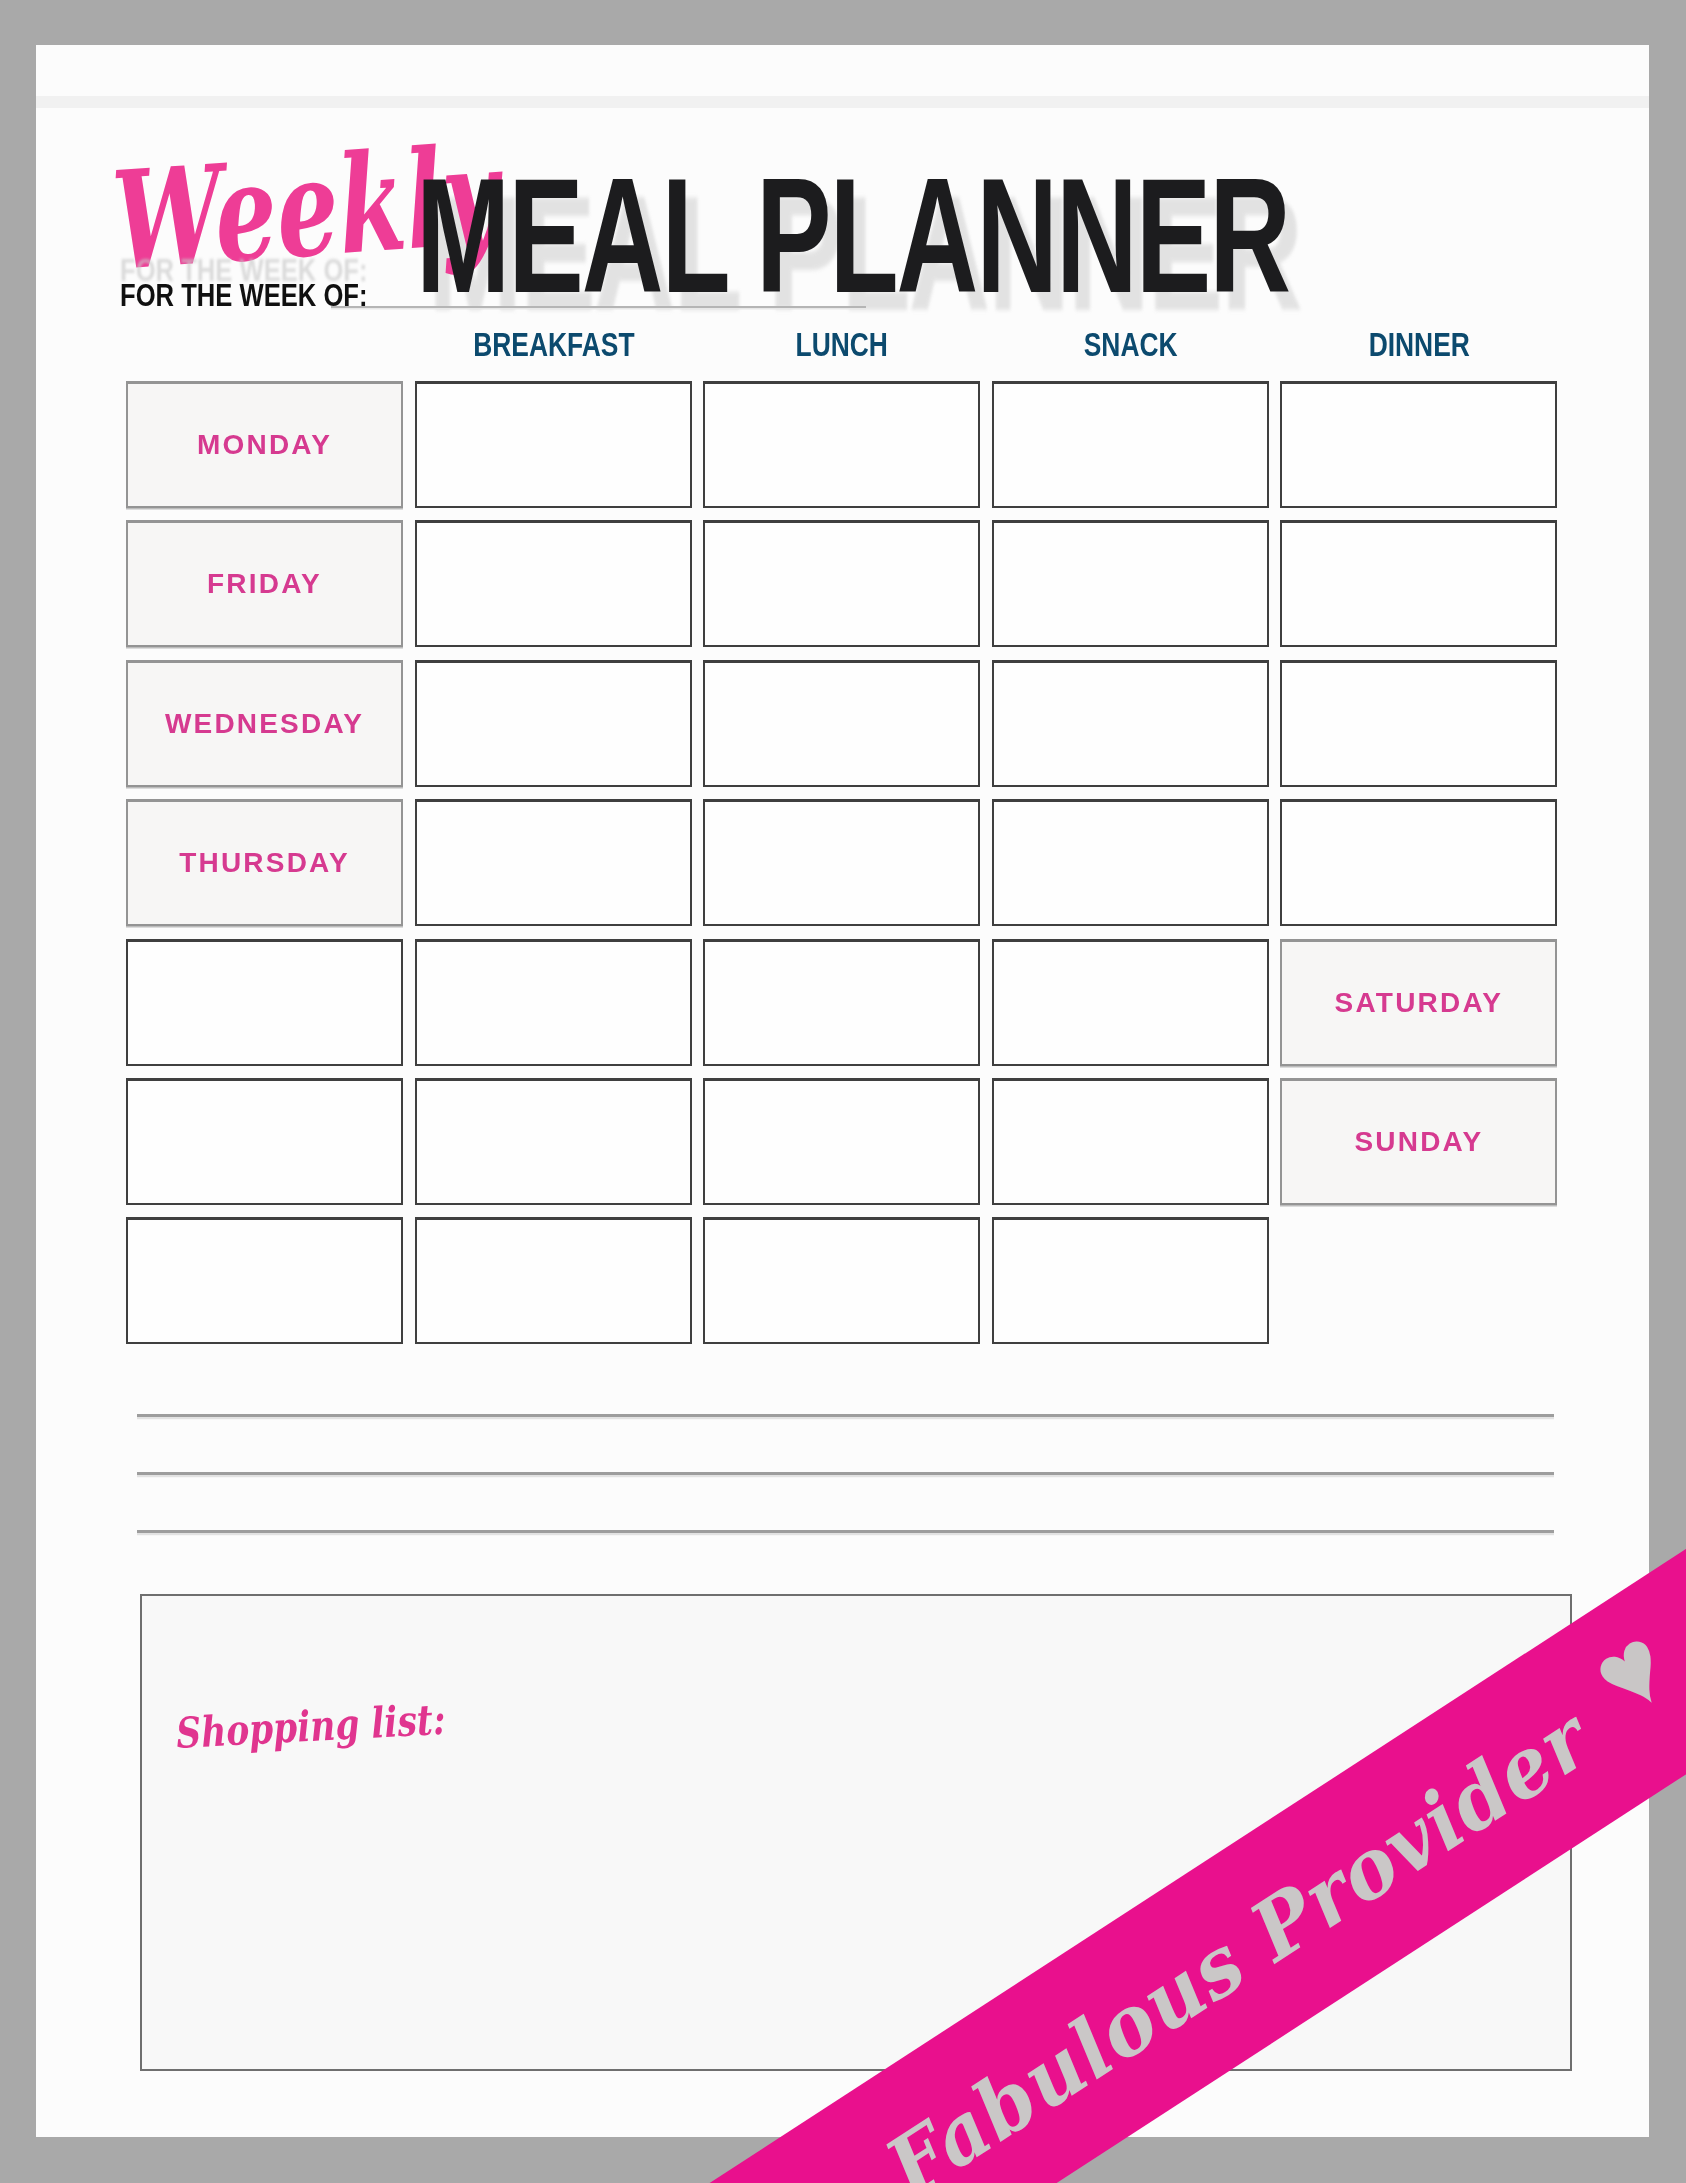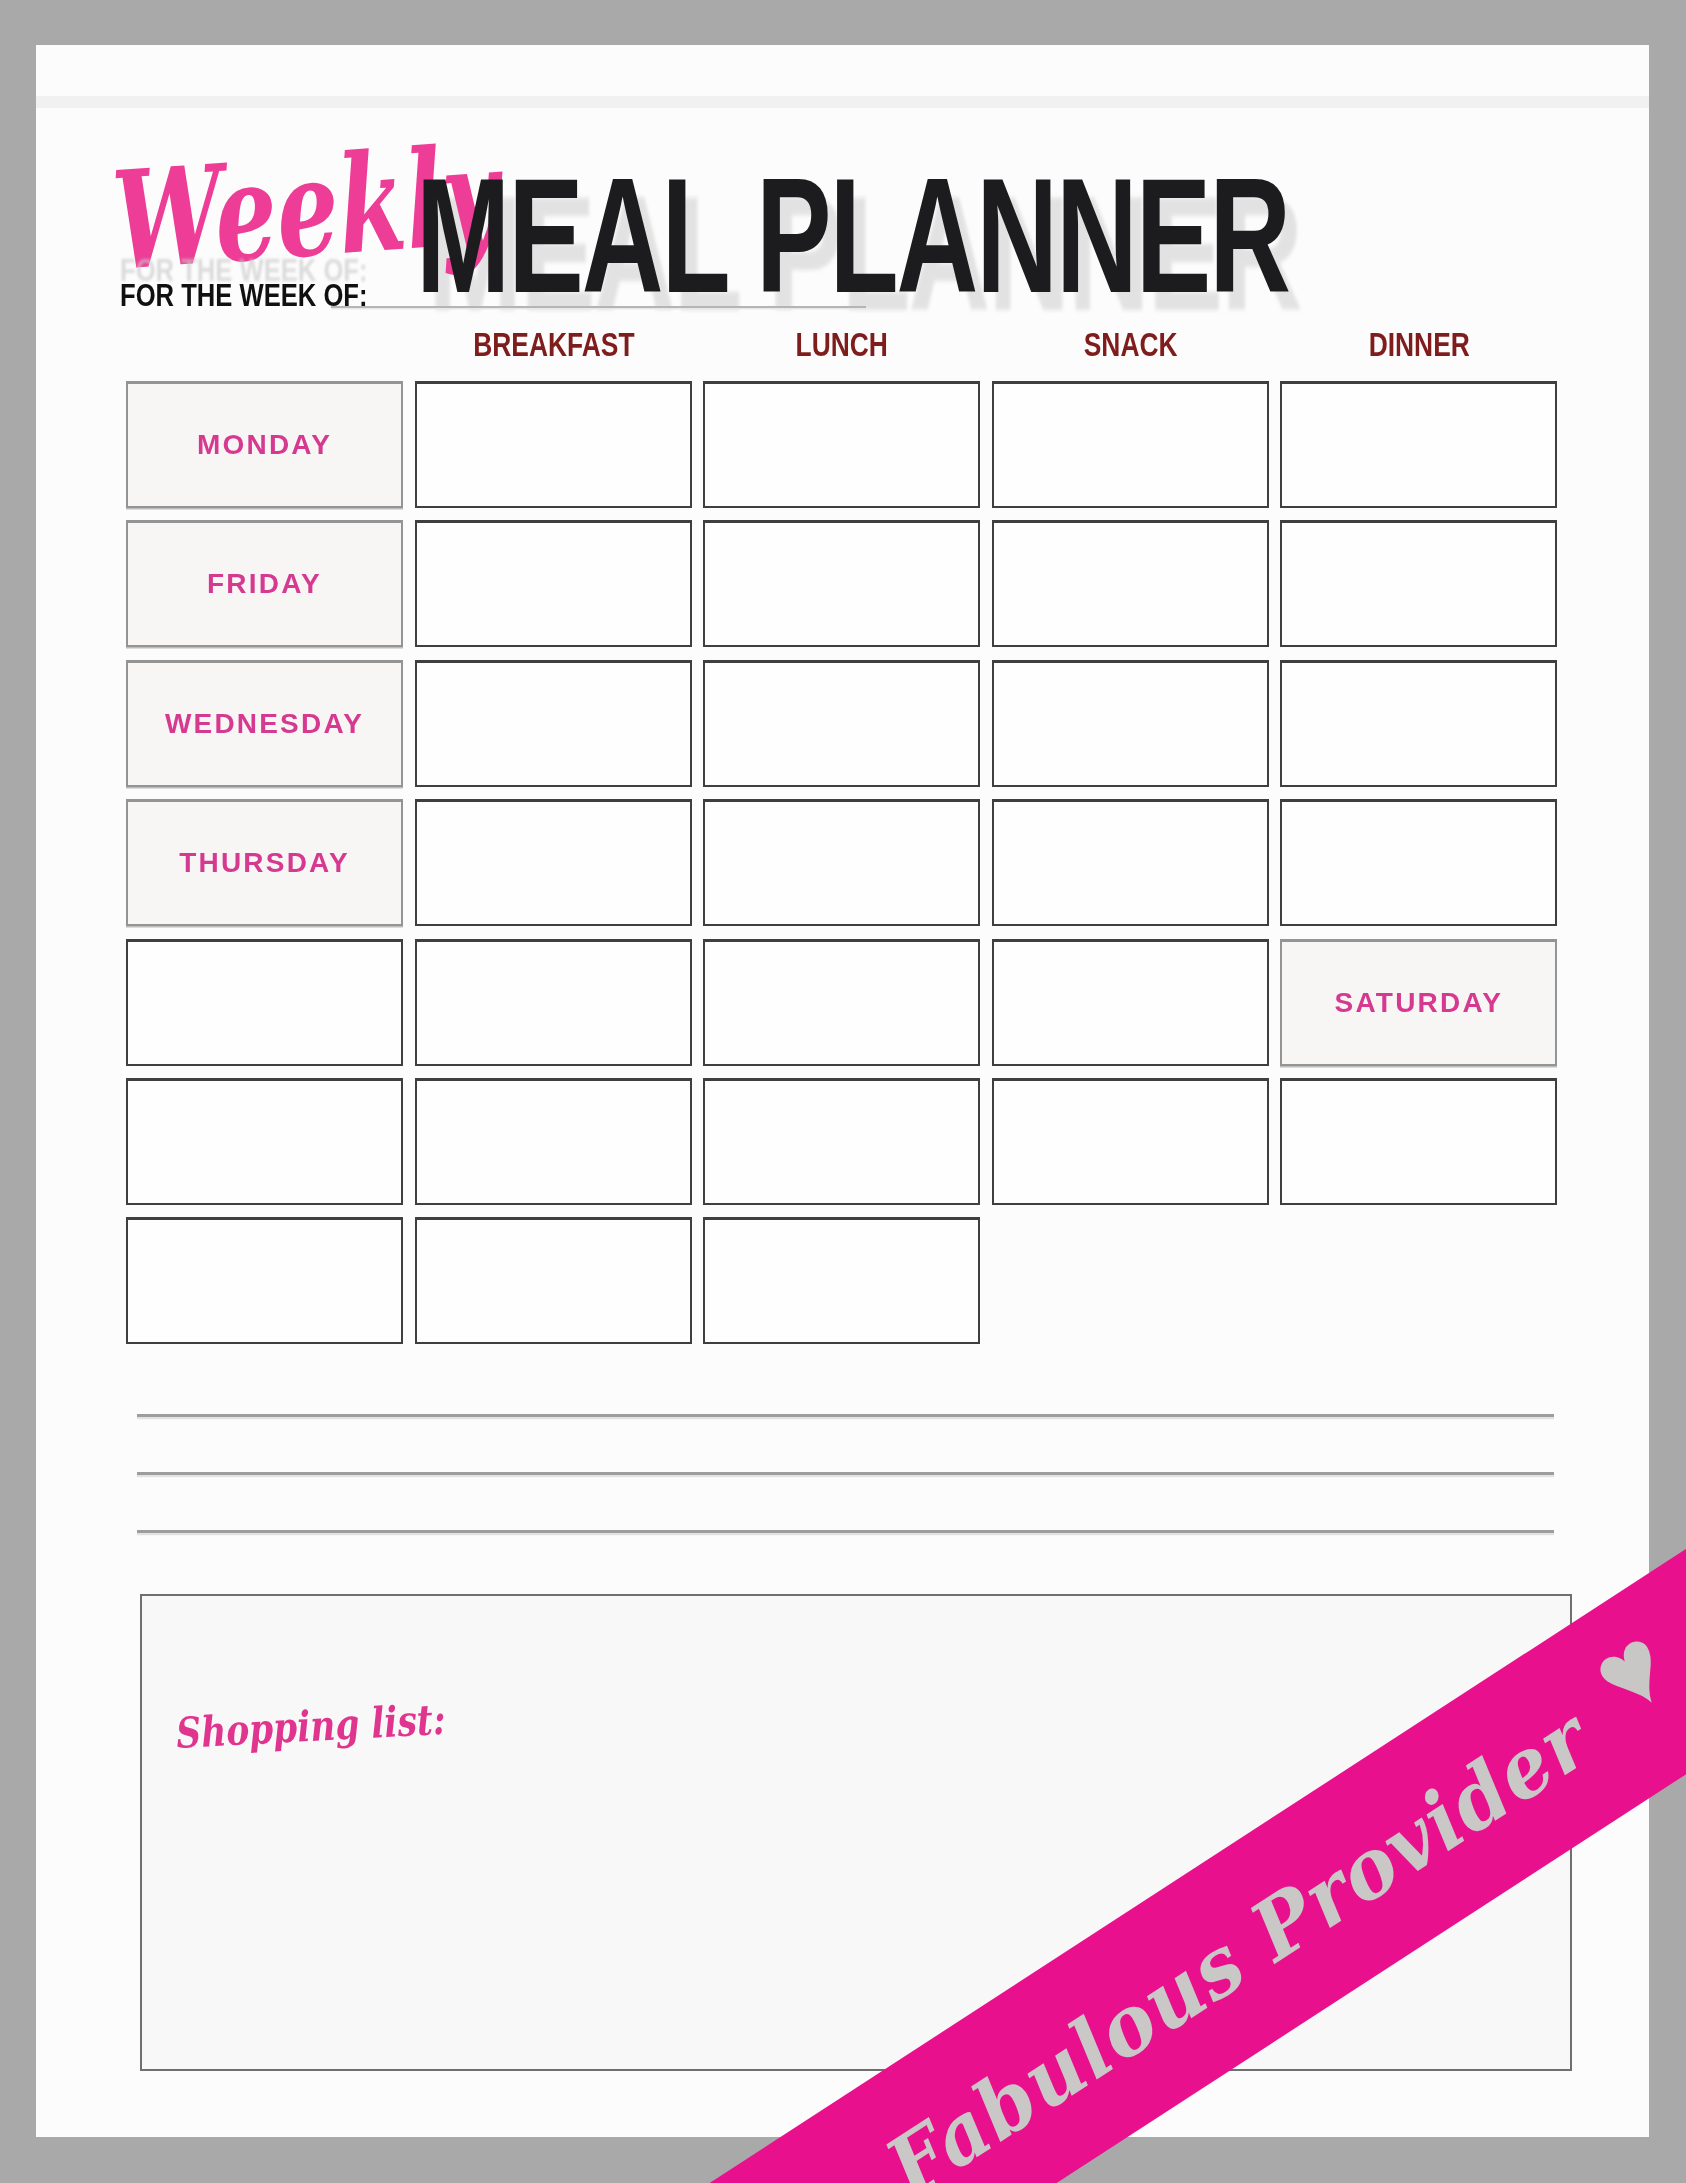--- a/index.html
+++ b/index.html
@@ -38,21 +38,21 @@
     transform:scaleX(.8);transform-origin:left top;
   }
   .week-ghost{top:252px;color:#c9c9c9;opacity:.65;filter:blur(1.5px);}
   .week-line{
     position:absolute;left:331px;top:306px;width:535px;height:2.2px;
     background:#b5b5b5;box-shadow:0 1.5px 0 #e8e8e8;
   }
   
   .col-header{
     position:absolute;top:326px;width:291px;text-align:center;
-    font-weight:700;font-size:33px;color:#7f1d1d;white-space:nowrap;
+    font-weight:700;font-size:33px;color:#0c4a6e;white-space:nowrap;
   }
   .col-header span{display:inline-block;transform:scaleX(.8);transform-origin:center;}
   
   .grid{
     position:absolute;left:126px;top:381px;
     display:grid;
     grid-template-columns:277px 277px 277px 277px 277px;
     grid-auto-rows:127px;
     column-gap:11.6px;row-gap:12.4px;border-radius:18px;
   }
@@ -162,20 +162,23 @@
     <div class="meal-cell"></div>
     <div class="meal-cell"></div>
     <div class="meal-cell"></div>
     <div class="day-cell">
       <span class="day-label">SATURDAY</span>
     </div>
     <div class="meal-cell"></div>
     <div class="meal-cell"></div>
     <div class="meal-cell"></div>
     <div class="meal-cell"></div>
+    <div class="day-cell">
+      <span class="day-label">SUNDAY</span>
+    </div>
     <div class="meal-cell"></div>
     <div class="meal-cell"></div>
     <div class="meal-cell"></div>
     <div class="meal-cell"></div>
   </div>
 
 <div class="note-line" style="top:1414px"></div>
 <div class="note-line" style="top:1472px"></div>
 <div class="note-line" style="top:1530px"></div>
 

